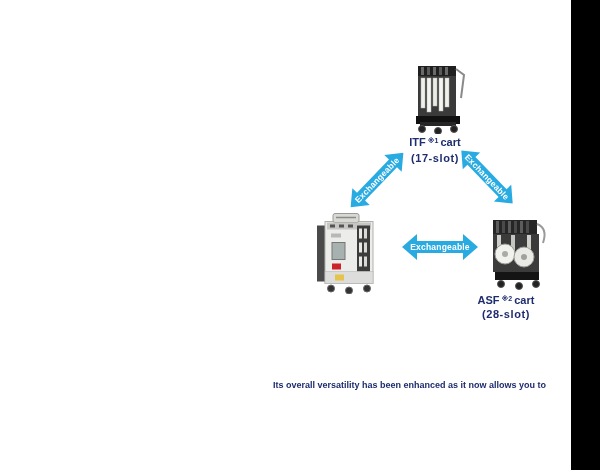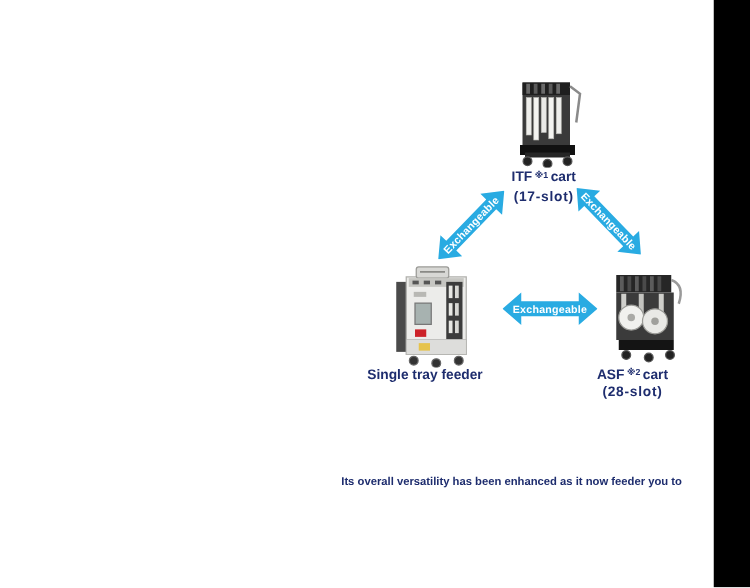--- a/index.html
+++ b/index.html
@@ -151,25 +151,24 @@
       <circle cx="37" cy="39" r="10" fill="#e9e9e6" stroke="#9a9a96" stroke-width="1"></circle>
       <circle cx="37" cy="39" r="3" fill="#a0a09c"></circle>
       <rect x="8" y="54" width="44" height="8" fill="#141414"></rect>
       <circle cx="14" cy="66" r="3.5" fill="#222222" stroke="#555555" stroke-width="1"></circle>
       <circle cx="32" cy="68" r="3.5" fill="#222222" stroke="#555555" stroke-width="1"></circle>
       <circle cx="49" cy="66" r="3.5" fill="#222222" stroke="#555555" stroke-width="1"></circle>
     </svg>
   </div>
 
   <div class="node-label label-feeder">
-    <div><span>Single tray feeder</span><span></span></div>
   </div>
 
   <div class="node-label label-asf">
     <div><span>ASF</span><span class="ref">※2</span><span>cart</span></div>
     <div class="subtitle">(28-slot)</div>
   </div>
 
   <div class="caption">
-    <div>Its overall versatility has been enhanced as it now feeder you to</div>
+    <div>Its overall versatility has been enhanced as it now allows you to</div>
   </div>
 
 </div>
 
 </body></html>

